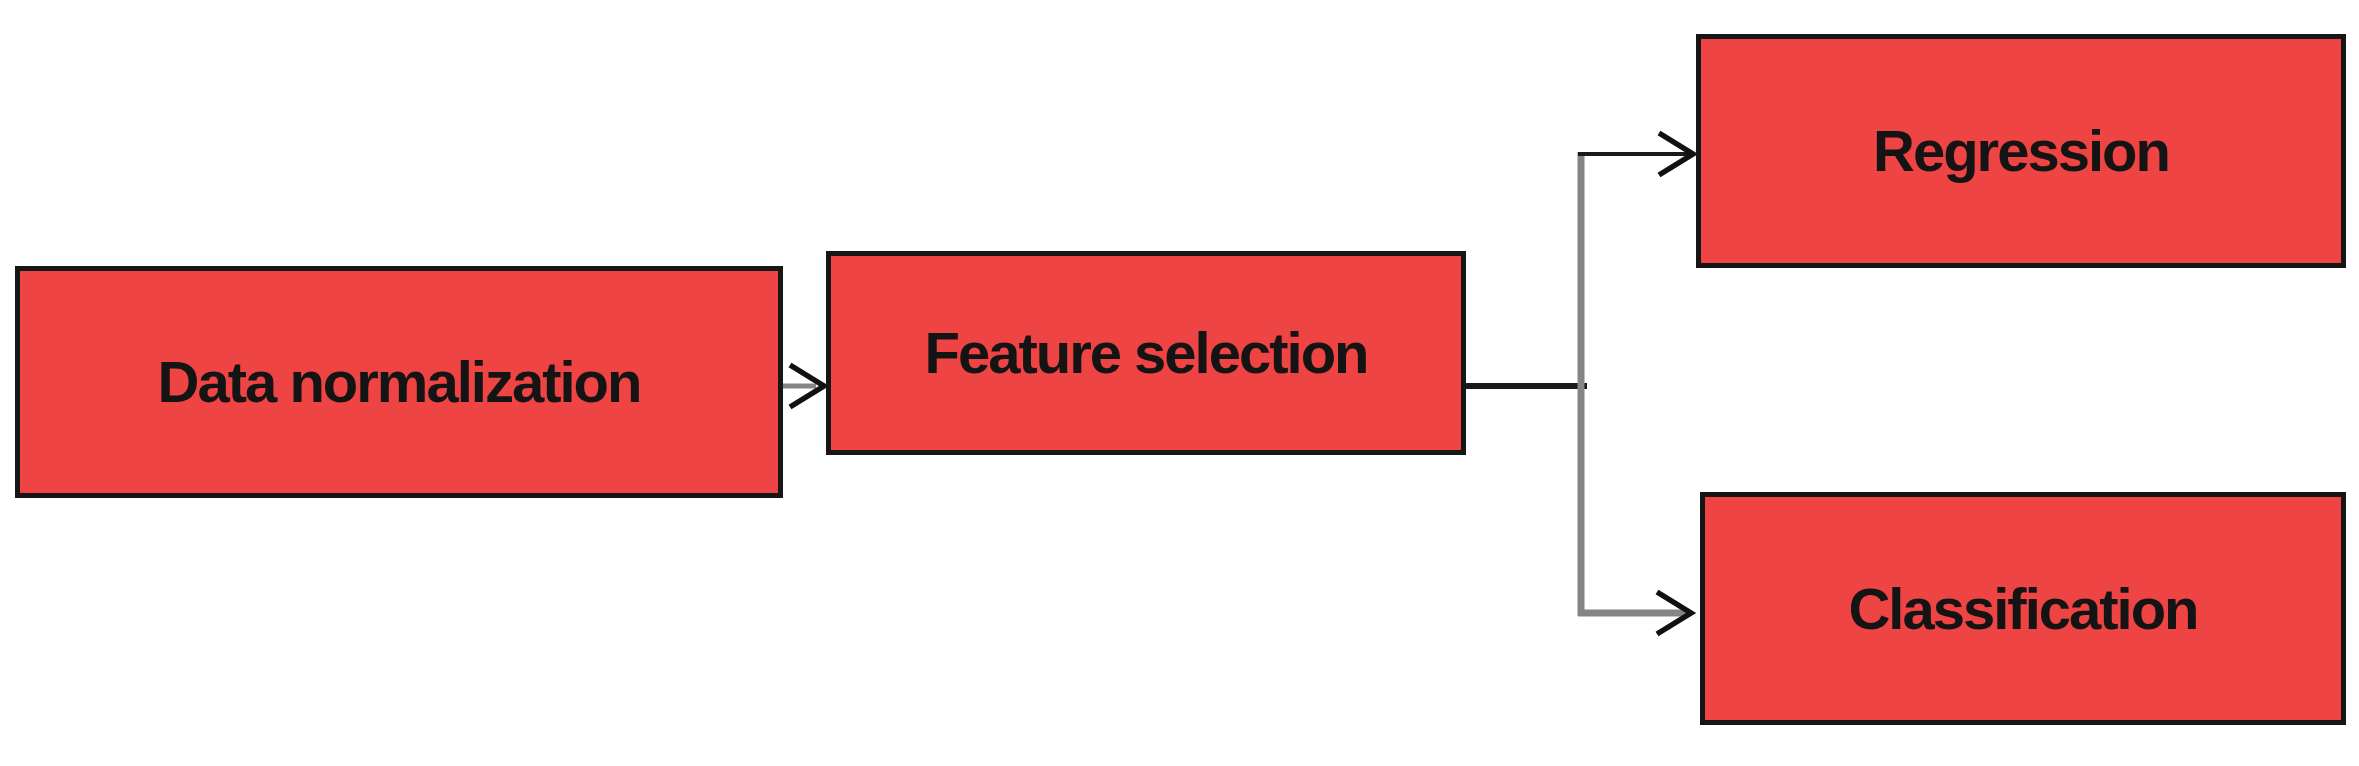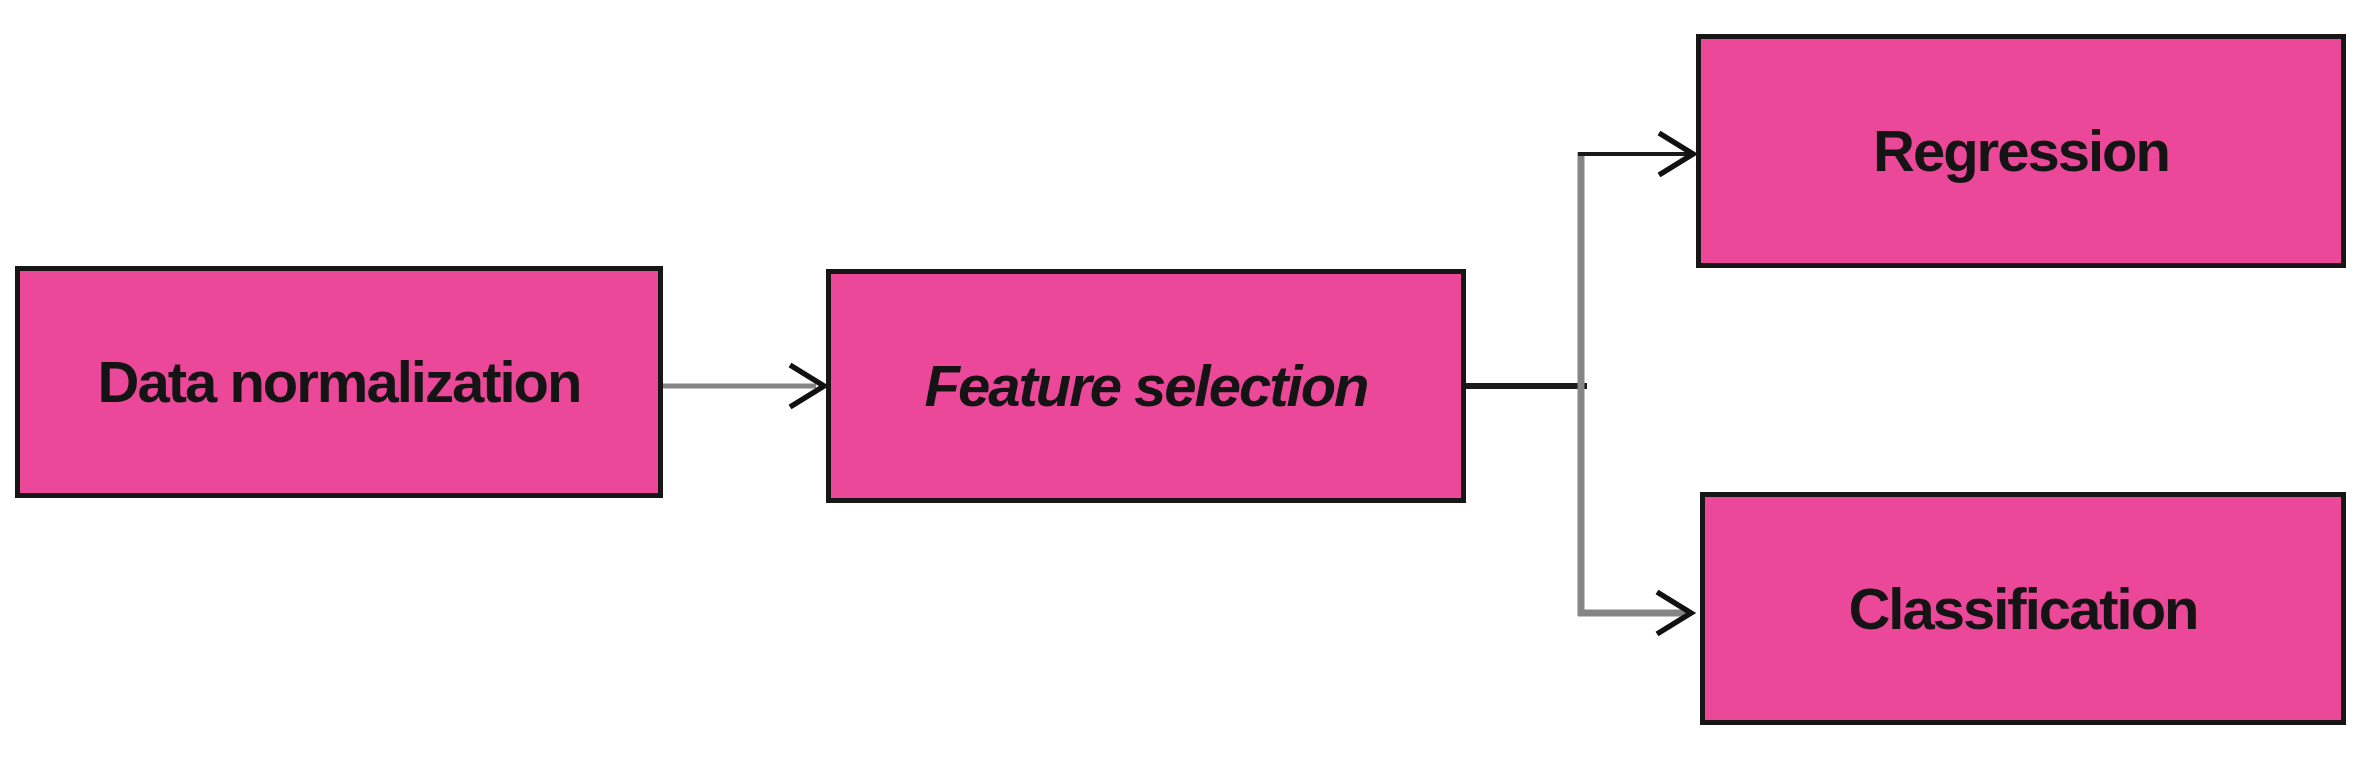--- a/index.html
+++ b/index.html
@@ -18,36 +18,36 @@
   .connector-layer {
     position: absolute;
     left: 0;
     top: 0;
     width: 2359px;
     height: 766px;
   }
   .node {
     position: absolute;
     box-sizing: border-box;
-    background: #ec4899;
+    background: #ef4444;
     border: 5px solid #161616;
     display: flex;
     align-items: center;
     justify-content: center;
   }
   .node-label {
     color: #141414;
     font-weight: 700;
     font-size: 58px;
     letter-spacing: -2px;
     white-space: nowrap;
     line-height: 1;
   }
-  #node-data-normalization { left: 15px;   top: 266px; width: 648px; height: 232px; text-align: center; }
-  #node-feature-selection  { left: 826px;  top: 269px; width: 640px; height: 234px; font-style: italic; }
+  #node-data-normalization { left: 15px;   top: 266px; width: 768px; height: 232px; text-align: center; }
+  #node-feature-selection  { left: 826px;  top: 251px; width: 640px; height: 204px; }
   #node-regression         { left: 1696px; top: 34px;  width: 650px; height: 234px; }
   #node-classification     { left: 1700px; top: 492px; width: 646px; height: 233px; }
 </style>
 </head>
 <body>
 
 <div class="stage">
 
   <svg class="connector-layer" viewBox="0 0 2359 766">
 

